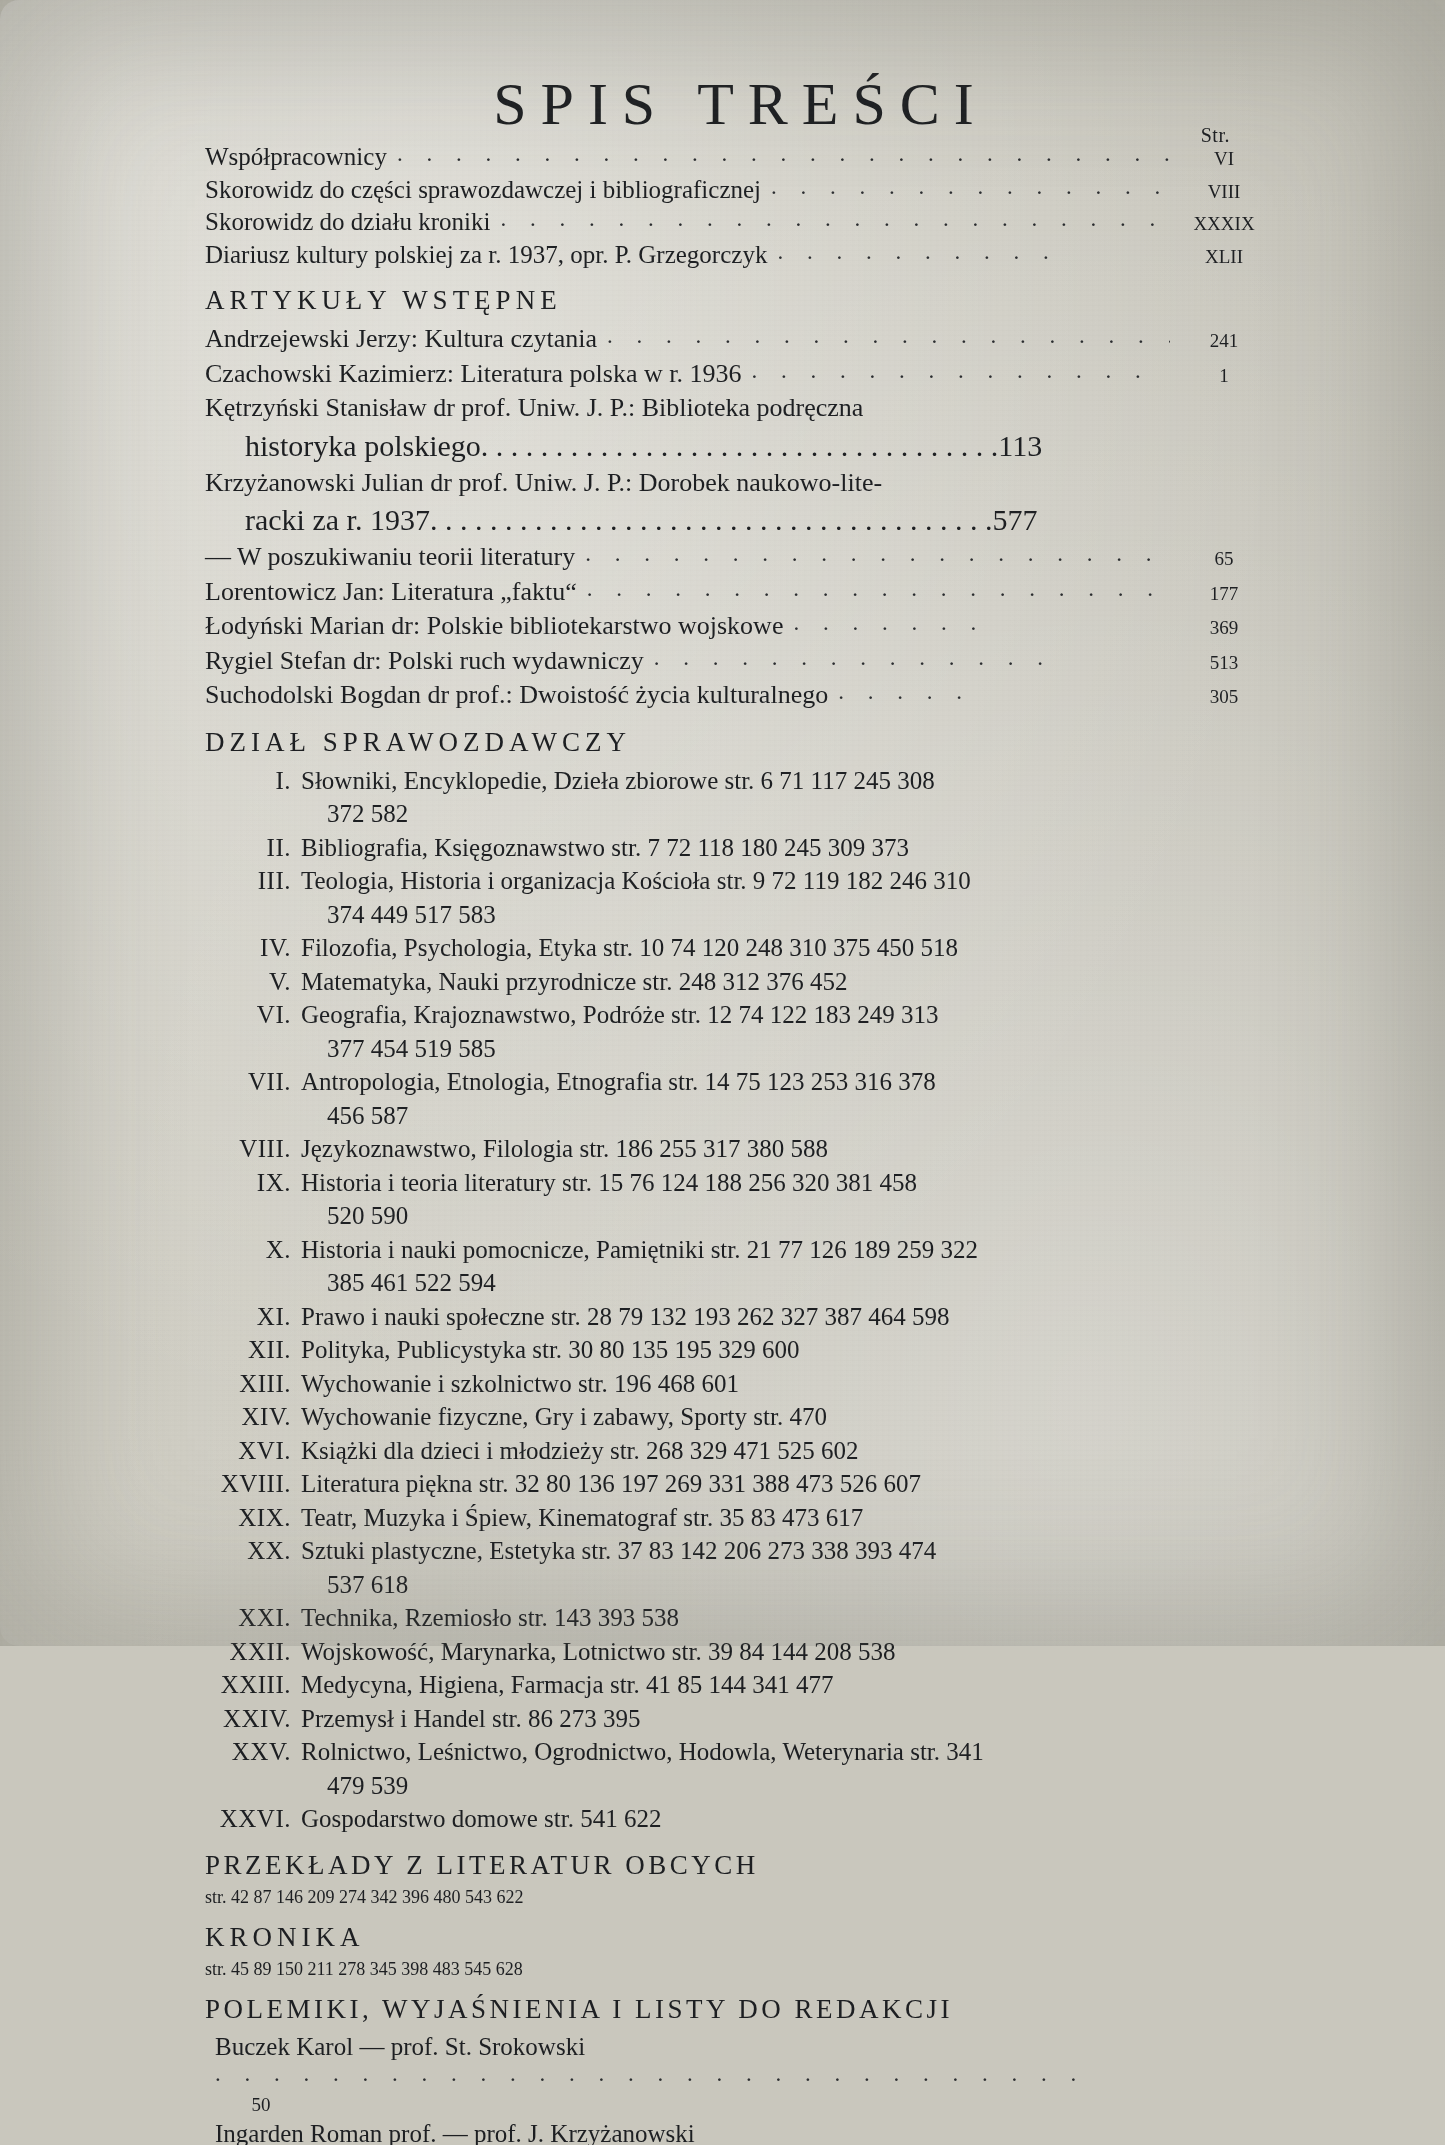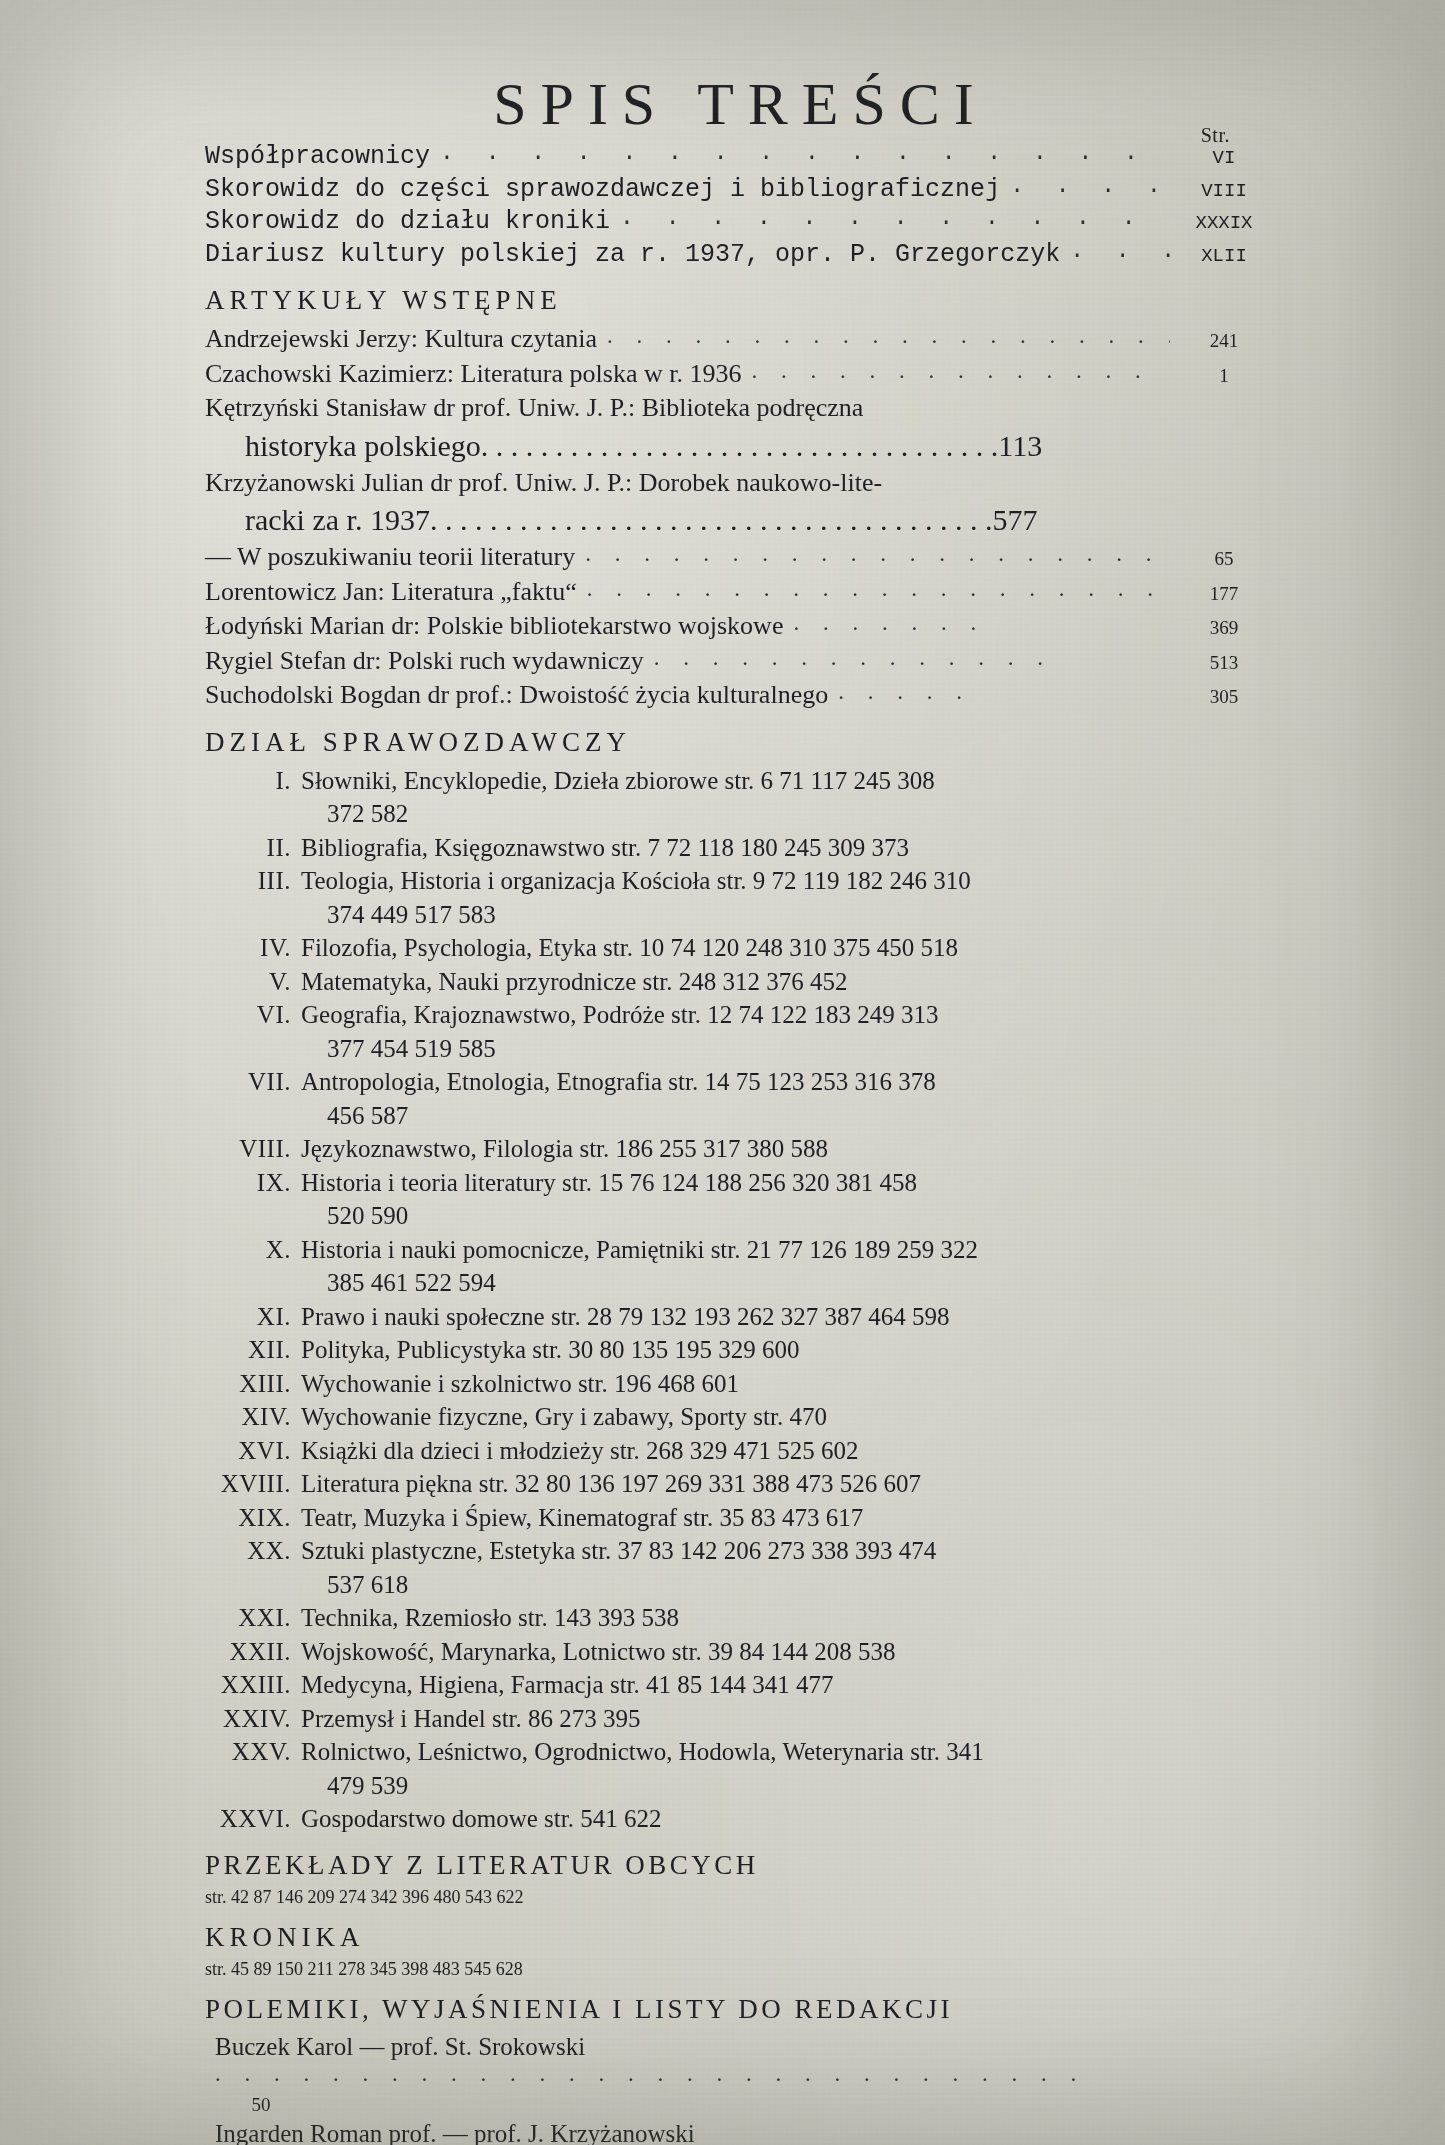--- a/index.html
+++ b/index.html
@@ -10,25 +10,26 @@
   body {
     width: 1445px;
     height: 2145px;
     font-family: "Liberation Serif", serif;
     color: #1d1f22;
     overflow: hidden;
   }
   .page {
     position: relative;
     width: 1445px;
-    height: 2145px;
+    height: 1646px;
     background:
       radial-gradient(ellipse at 30% 20%, rgba(255,255,255,0.35), rgba(255,255,255,0) 60%),
       radial-gradient(ellipse at 75% 85%, rgba(255,255,255,0.25), rgba(255,255,255,0) 65%),
       linear-gradient(110deg, #d6d4cb 0%, #cfcdc3 35%, #c8c6bc 70%, #c2c0b5 100%);
+    border-radius: 19px;
   }
   .grain {
     position: absolute;
     inset: 0;
     pointer-events: none;
     opacity: .5;
     background-image:
       repeating-linear-gradient(0deg, rgba(0,0,0,0.018) 0px, rgba(0,0,0,0) 2px, rgba(255,255,255,0.02) 3px, rgba(0,0,0,0) 5px),
       repeating-linear-gradient(90deg, rgba(0,0,0,0.015) 0px, rgba(0,0,0,0) 3px, rgba(255,255,255,0.02) 4px, rgba(0,0,0,0) 6px);
   }
@@ -57,21 +58,20 @@
 
   .str-label {
     position: absolute;
     right: 40px;
     top: 54px;
     font-size: 20px;
     letter-spacing: .5px;
   }
 
   .front-list {
-    font-family: Liberation Mono, monospace;
   }
   .row {
     display: flex;
     align-items: baseline;
     font-size: 25px;
     line-height: 1.30;
     white-space: nowrap;
   }
   .row .txt { flex: 0 0 auto; }
   .row .dots {

